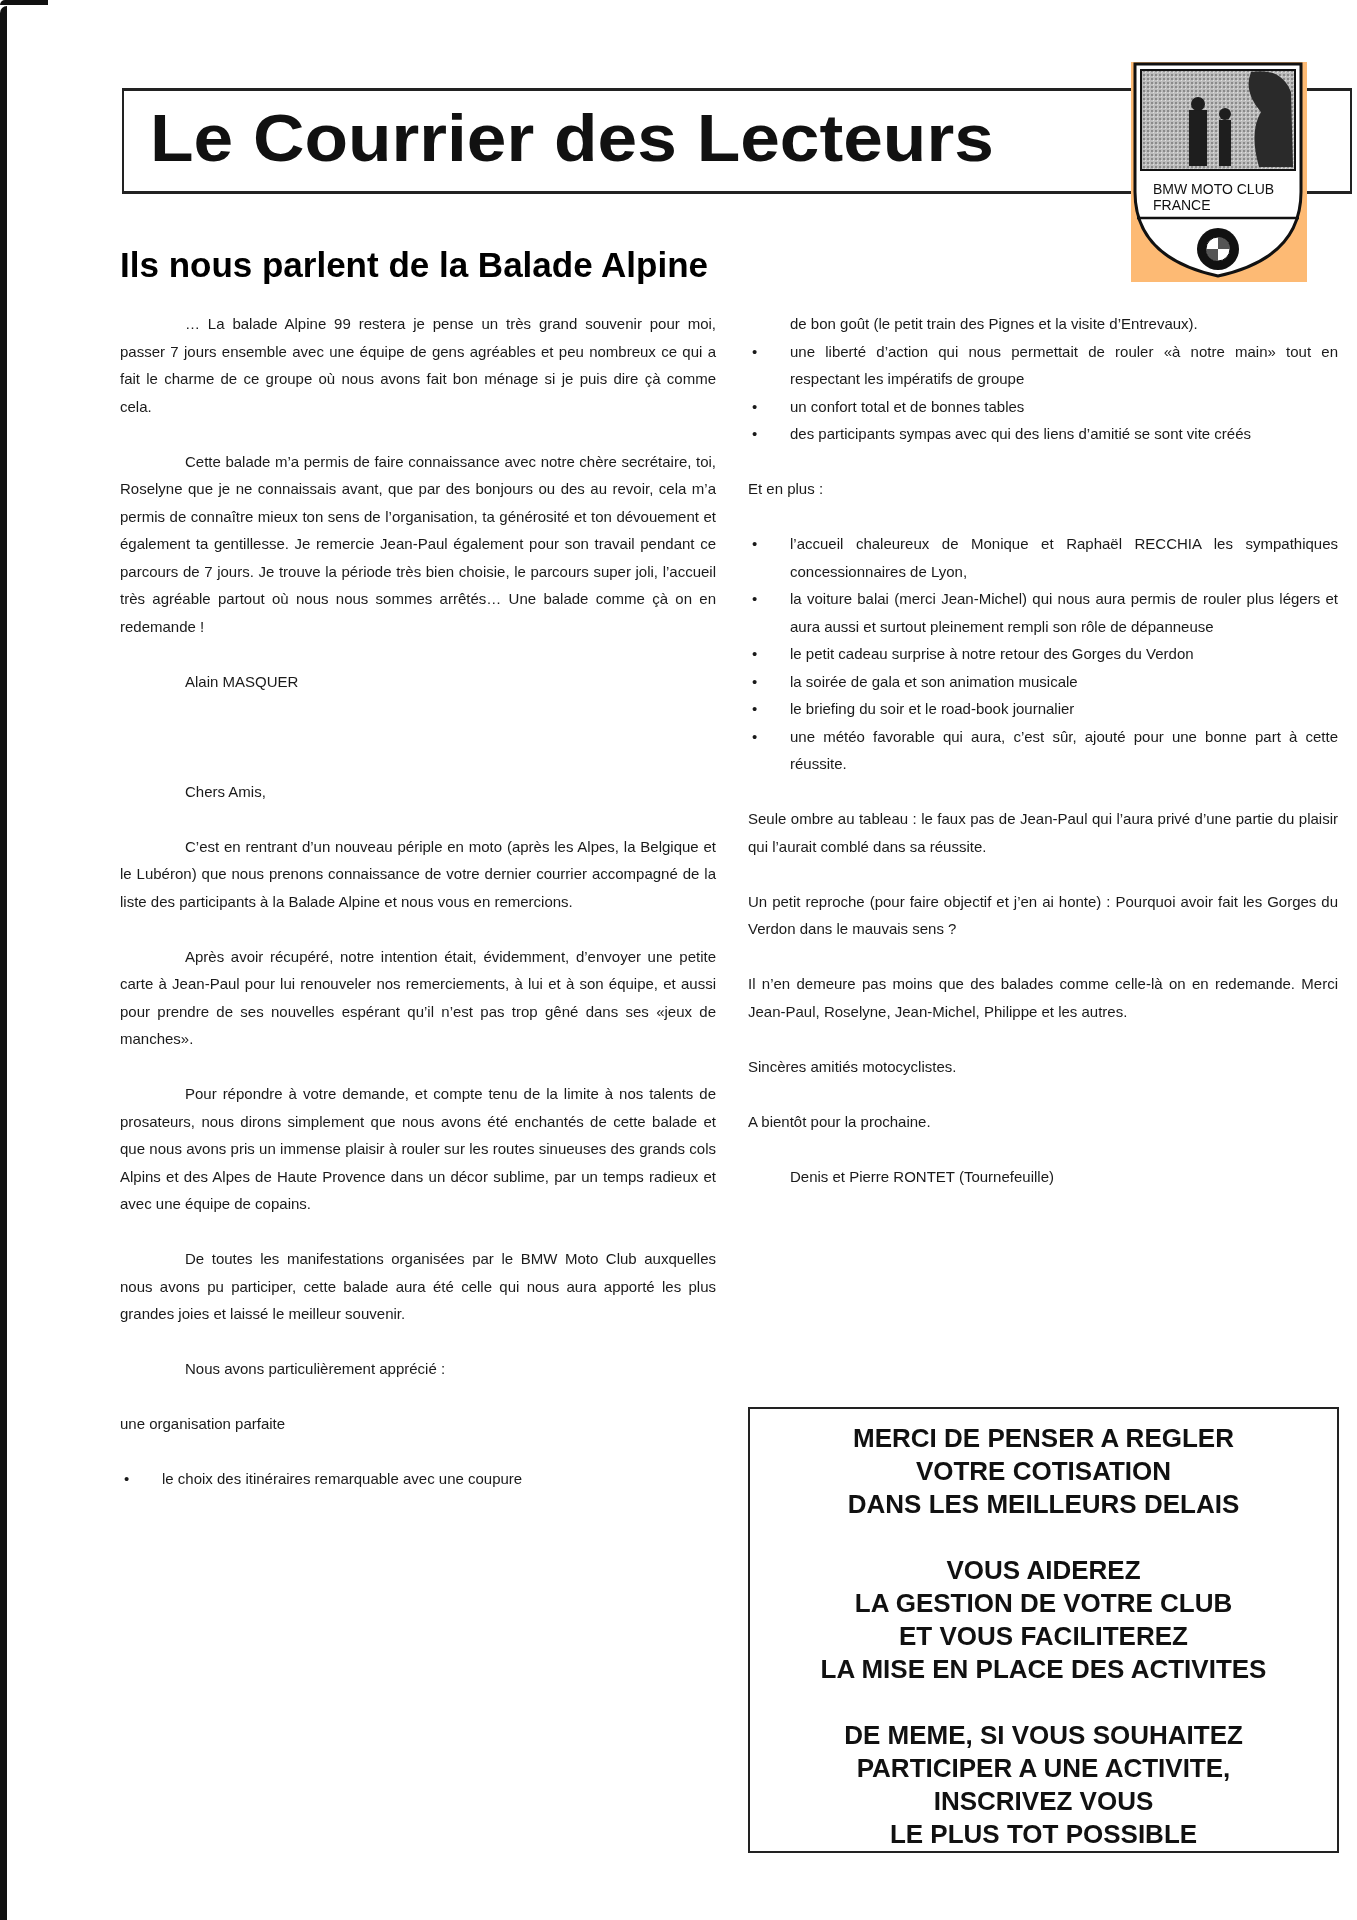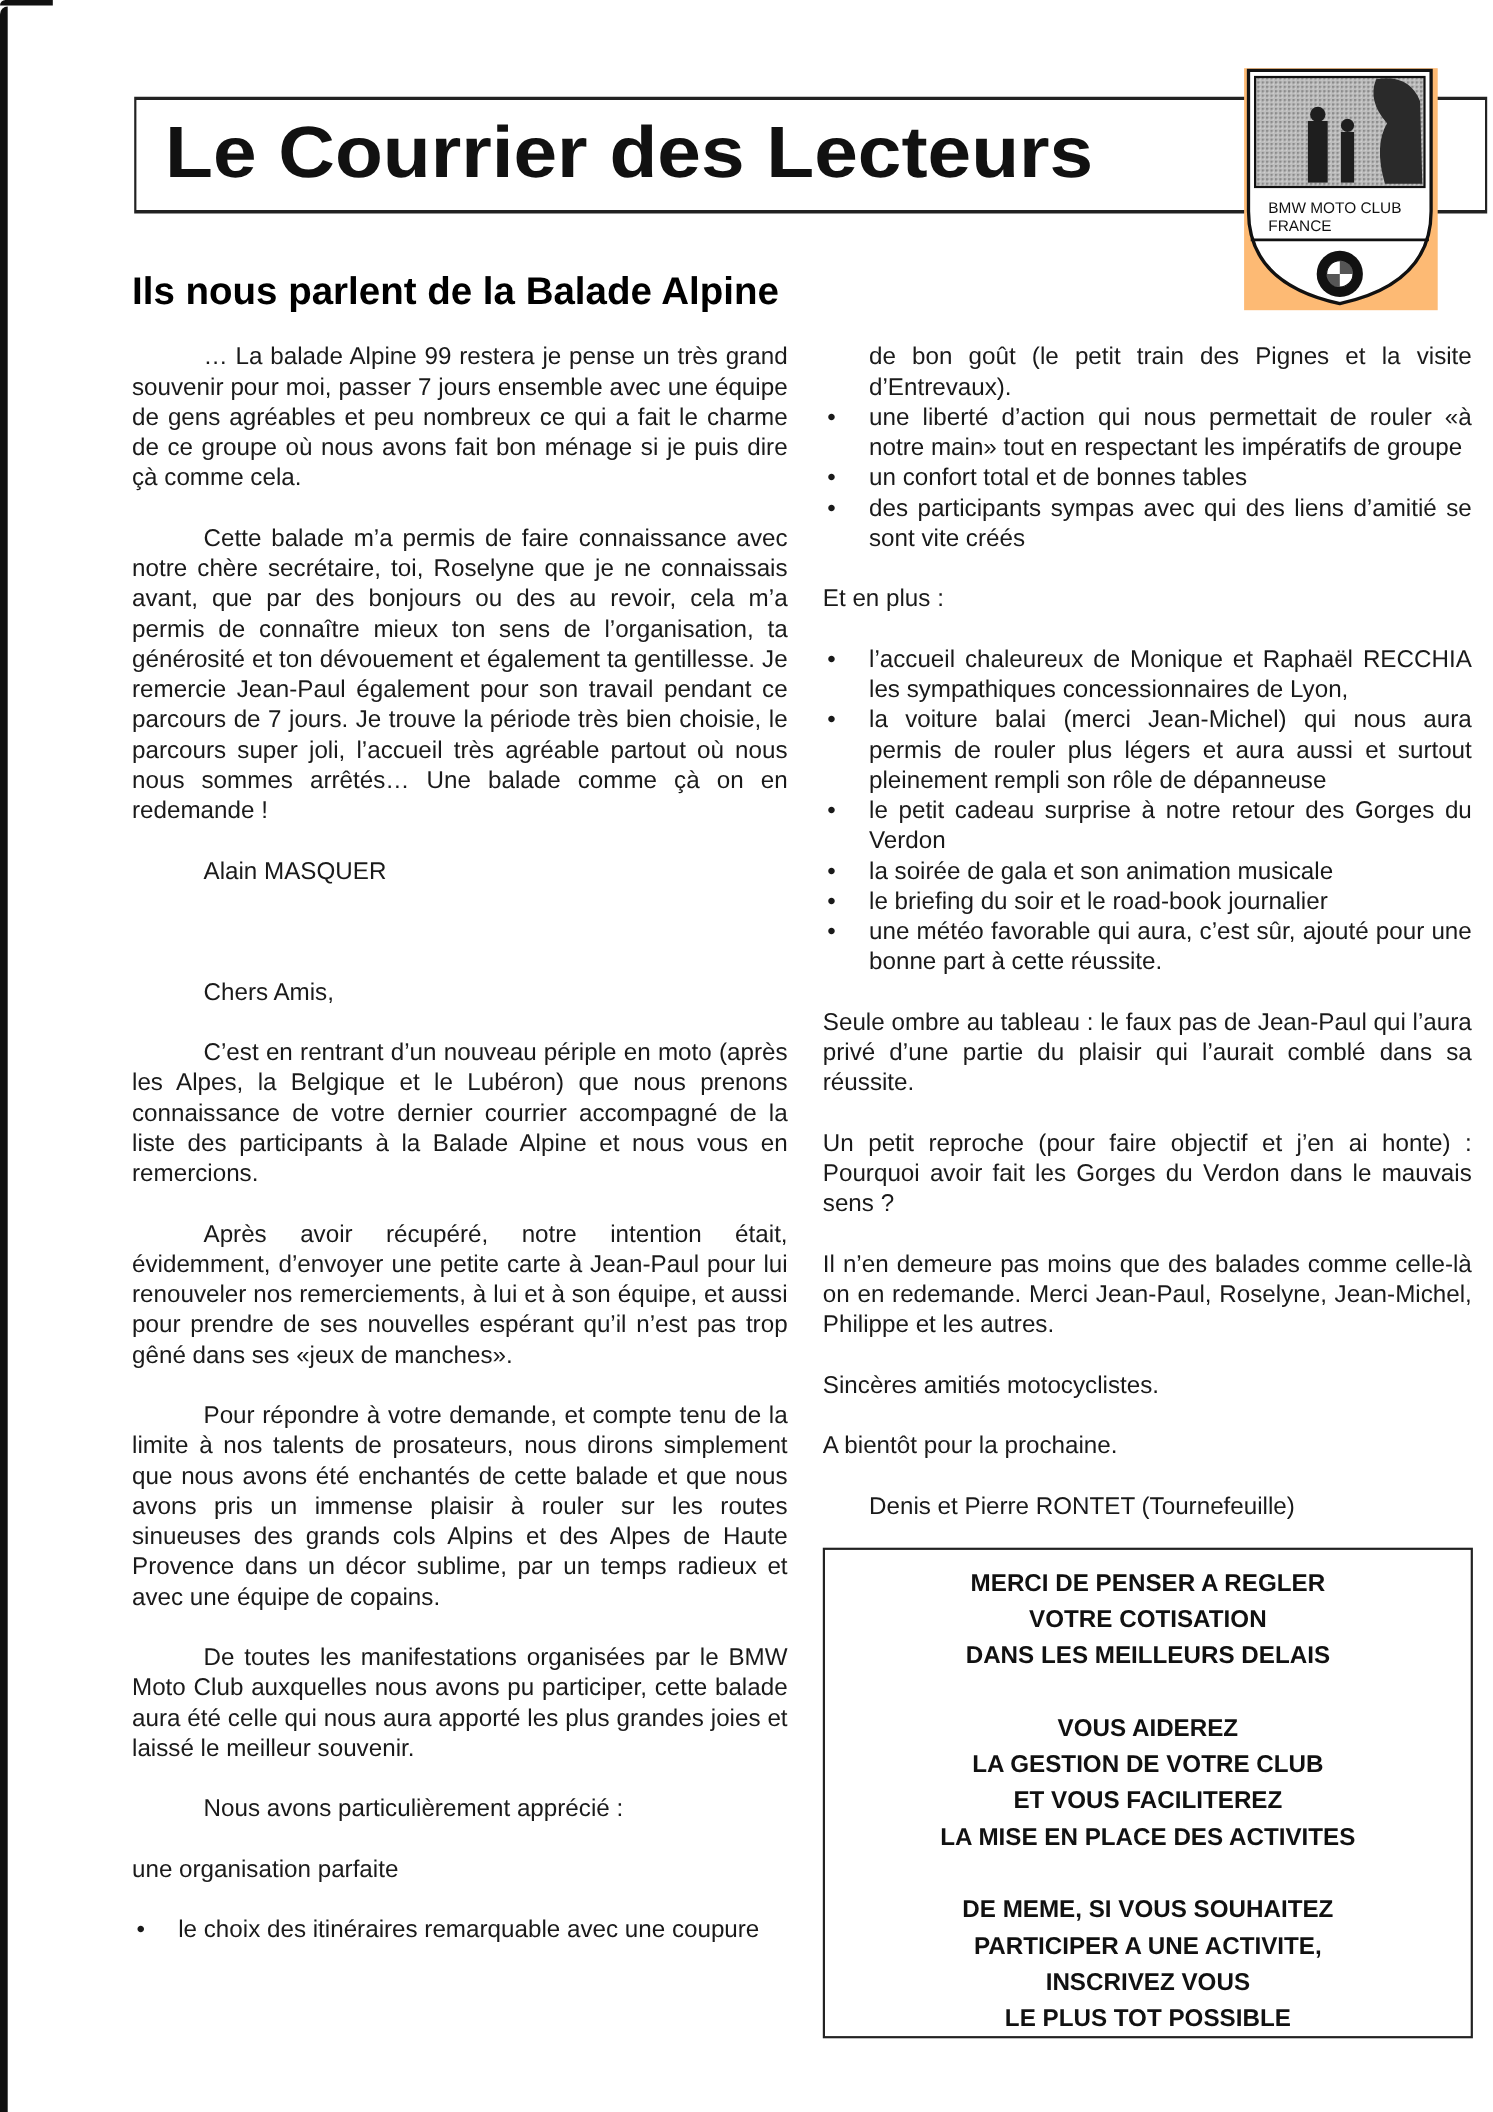--- a/index.html
+++ b/index.html
@@ -32,40 +32,40 @@
     background:#fdba74;
   }
   .logo svg { display:block; }
 
   .section-title {
     position:absolute; left:120px; top:245px;
     font-weight:bold; font-size:35px; color:#000000;
   }
 
   .col {
-    position:absolute; font-size:22px; line-height:27.5px; color:#1a1a1a;
+    position:absolute; font-size:15px; line-height:27.5px; color:#1a1a1a;
   }
   .col-left { left:120px; top:310px; width:596px; }
   .col-right { left:748px; top:310px; width:590px; }
 
   .p { margin:0 0 27.5px 0; text-align:justify; }
   .indent { text-indent:65px; }
   .sig { margin:0 0 27.5px 0; padding-left:65px; }
   .sig-r { margin:0 0 27.5px 0; padding-left:42px; }
   .gap2 { height:55px; }
 
   ul.bul { list-style:none; margin:0 0 27.5px 0; padding:0; }
   ul.bul li { position:relative; padding-left:42px; text-align:justify; }
   ul.bul li .dot { position:absolute; left:4px; top:0; }
   .cont { padding-left:42px; text-align:justify; margin:0; }
 
   .notice {
     position:absolute; left:748px; top:1407px; width:591px; height:446px;
     border:2px solid #222; box-sizing:border-box;
-    text-align:center; font-weight:bold; font-size:22px; line-height:33px; color:#111;
+    text-align:center; font-weight:bold; font-size:26px; line-height:33px; color:#111;
     padding-top:13px;
   }
   .notice .grp { margin-bottom:33px; }
   .notice .grp:last-child { margin-bottom:0; }
   .notice .ln { display:block; }
 </style>
 </head>
 <body>
 
 <div class="scan-corner">

